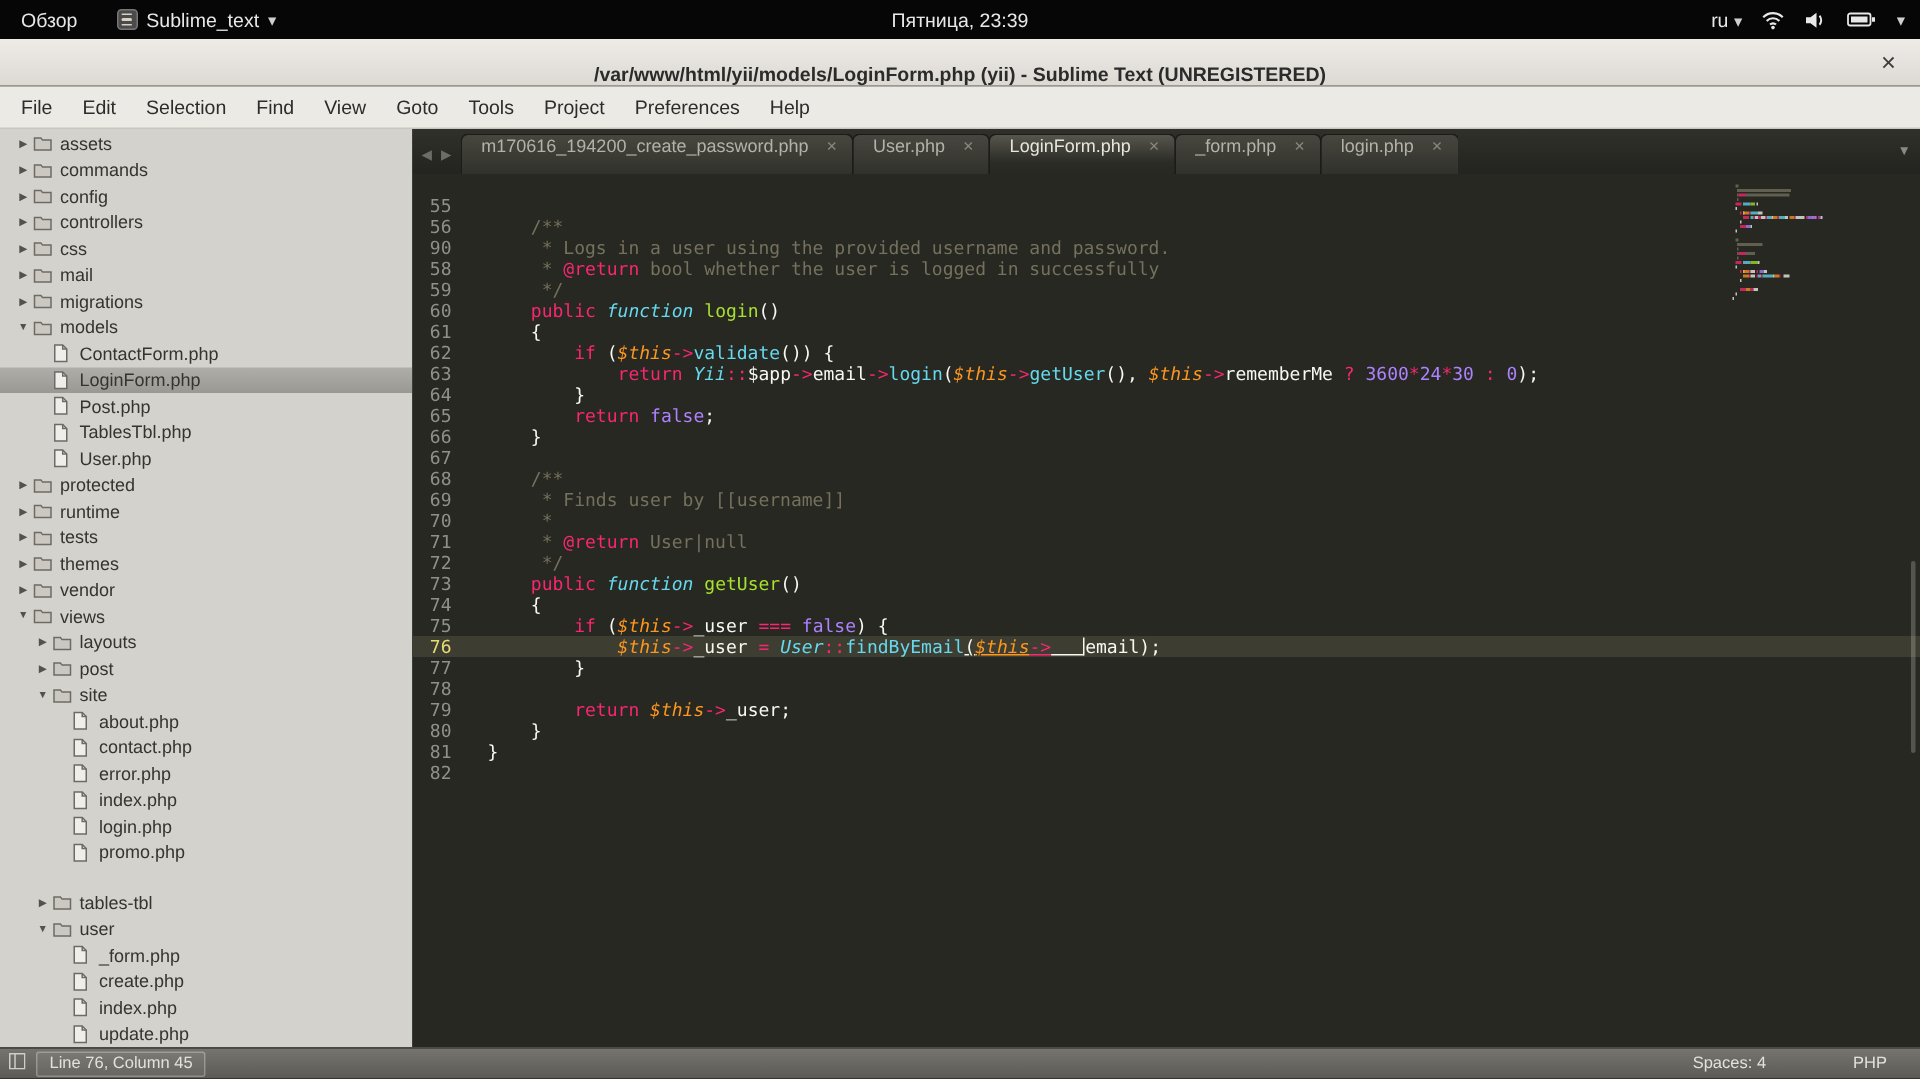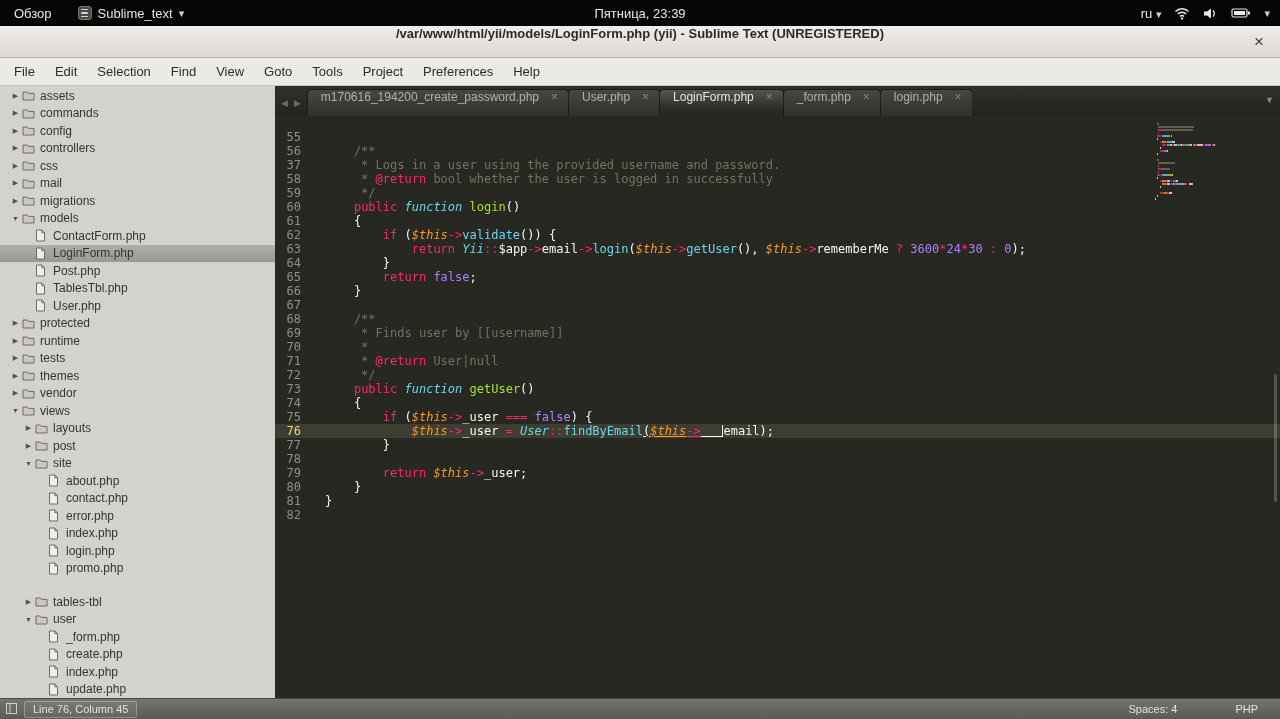--- a/index.html
+++ b/index.html
@@ -13,21 +13,21 @@
   .gnome-activities { padding:2px 4px; }
   .gnome-appmenu { display:flex; align-items:center; gap:6px; }
   .app-icon { display:inline-flex; flex-direction:column; justify-content:center; gap:2px; width:14px; height:14px; background:#4b4b4b; border:1px solid #777; border-radius:3px; padding:2px 2.5px; }
   .app-icon i { display:block; height:1.6px; background:#d9d2c4; border-radius:1px; }
   .gnome-center { position:absolute; left:0; right:0; text-align:center; pointer-events:none; }
   .gnome-right { margin-left:auto; display:flex; align-items:center; gap:13px; }
   .gnome-right svg { display:block; }
   .caret-glyph { font-size:11px; color:#cfcfcf; }
 
   
-  .titlebar { flex:0 0 32px; background:linear-gradient(#efece8,#dcd8d2); border-bottom:1px solid #b3afa8; display:flex; align-items:flex-start; position:relative; color:#2b2b2b; }
+  .titlebar { flex:0 0 32px; background:linear-gradient(#efece8,#dcd8d2); border-bottom:1px solid #b3afa8; display:flex; align-items:flex-end; position:relative; color:#2b2b2b; }
   .titlebar-title { flex:1; text-align:center; font-size:13px; font-weight:bold; }
   .titlebar-close { position:absolute; right:8px; top:0; width:26px; height:31px; display:flex; align-items:center; justify-content:center; font-size:17px; color:#3c3c3c; cursor:default; }
 
   
   .menubar { flex:0 0 28px; background:#eceae5; border-bottom:1px solid #c9c5bf; display:flex; align-items:center; font-size:13px; color:#2c2c2c; padding-left:4px; }
   .menu-item { padding:5px 10px; }
 
   .main { flex:1; display:flex; min-height:0; }
 
   
@@ -509,21 +509,21 @@
               <span class="tab-close">×</span>
             </div>
           </div>
         <span class="tab-overflow">▼</span>
       </div>
 
       <div class="editor">
         <div class="code">
             <div class="code-line"><span class="gutter">55</span><span class="line-content"></span></div>
             <div class="code-line"><span class="gutter">56</span><span class="line-content"><span class="tk-cm">    /**</span></span></div>
-            <div class="code-line"><span class="gutter">37</span><span class="line-content"><span class="tk-cm">     * Logs in a user using the provided username and password.</span></span></div>
+            <div class="code-line"><span class="gutter">90</span><span class="line-content"><span class="tk-cm">     * Logs in a user using the provided username and password.</span></span></div>
             <div class="code-line"><span class="gutter">58</span><span class="line-content"><span class="tk-cm">     * </span><span class="tk-k">@return</span><span class="tk-cm"> bool whether the user is logged in successfully</span></span></div>
             <div class="code-line"><span class="gutter">59</span><span class="line-content"><span class="tk-cm">     */</span></span></div>
             <div class="code-line"><span class="gutter">60</span><span class="line-content"><span class="tk-t">    </span><span class="tk-k">public</span><span class="tk-t"> </span><span class="tk-kd">function</span><span class="tk-t"> </span><span class="tk-f">login</span><span class="tk-t">()</span></span></div>
             <div class="code-line"><span class="gutter">61</span><span class="line-content"><span class="tk-t">    {</span></span></div>
             <div class="code-line"><span class="gutter">62</span><span class="line-content"><span class="tk-t">        </span><span class="tk-k">if</span><span class="tk-t"> (</span><span class="tk-v">$this</span><span class="tk-k">-&gt;</span><span class="tk-c">validate</span><span class="tk-t">()) {</span></span></div>
             <div class="code-line"><span class="gutter">63</span><span class="line-content"><span class="tk-t">            </span><span class="tk-k">return</span><span class="tk-t"> </span><span class="tk-ci">Yii</span><span class="tk-k">::</span><span class="tk-t">$app</span><span class="tk-k">-&gt;</span><span class="tk-t">email</span><span class="tk-k">-&gt;</span><span class="tk-c">login</span><span class="tk-t">(</span><span class="tk-v">$this</span><span class="tk-k">-&gt;</span><span class="tk-c">getUser</span><span class="tk-t">(), </span><span class="tk-v">$this</span><span class="tk-k">-&gt;</span><span class="tk-t">rememberMe </span><span class="tk-k">?</span><span class="tk-t"> </span><span class="tk-n">3600</span><span class="tk-k">*</span><span class="tk-n">24</span><span class="tk-k">*</span><span class="tk-n">30</span><span class="tk-t"> </span><span class="tk-k">:</span><span class="tk-t"> </span><span class="tk-n">0</span><span class="tk-t">);</span></span></div>
             <div class="code-line"><span class="gutter">64</span><span class="line-content"><span class="tk-t">        }</span></span></div>
             <div class="code-line"><span class="gutter">65</span><span class="line-content"><span class="tk-t">        </span><span class="tk-k">return</span><span class="tk-t"> </span><span class="tk-n">false</span><span class="tk-t">;</span></span></div>
             <div class="code-line"><span class="gutter">66</span><span class="line-content"><span class="tk-t">    }</span></span></div>
             <div class="code-line"><span class="gutter">67</span><span class="line-content"></span></div>

